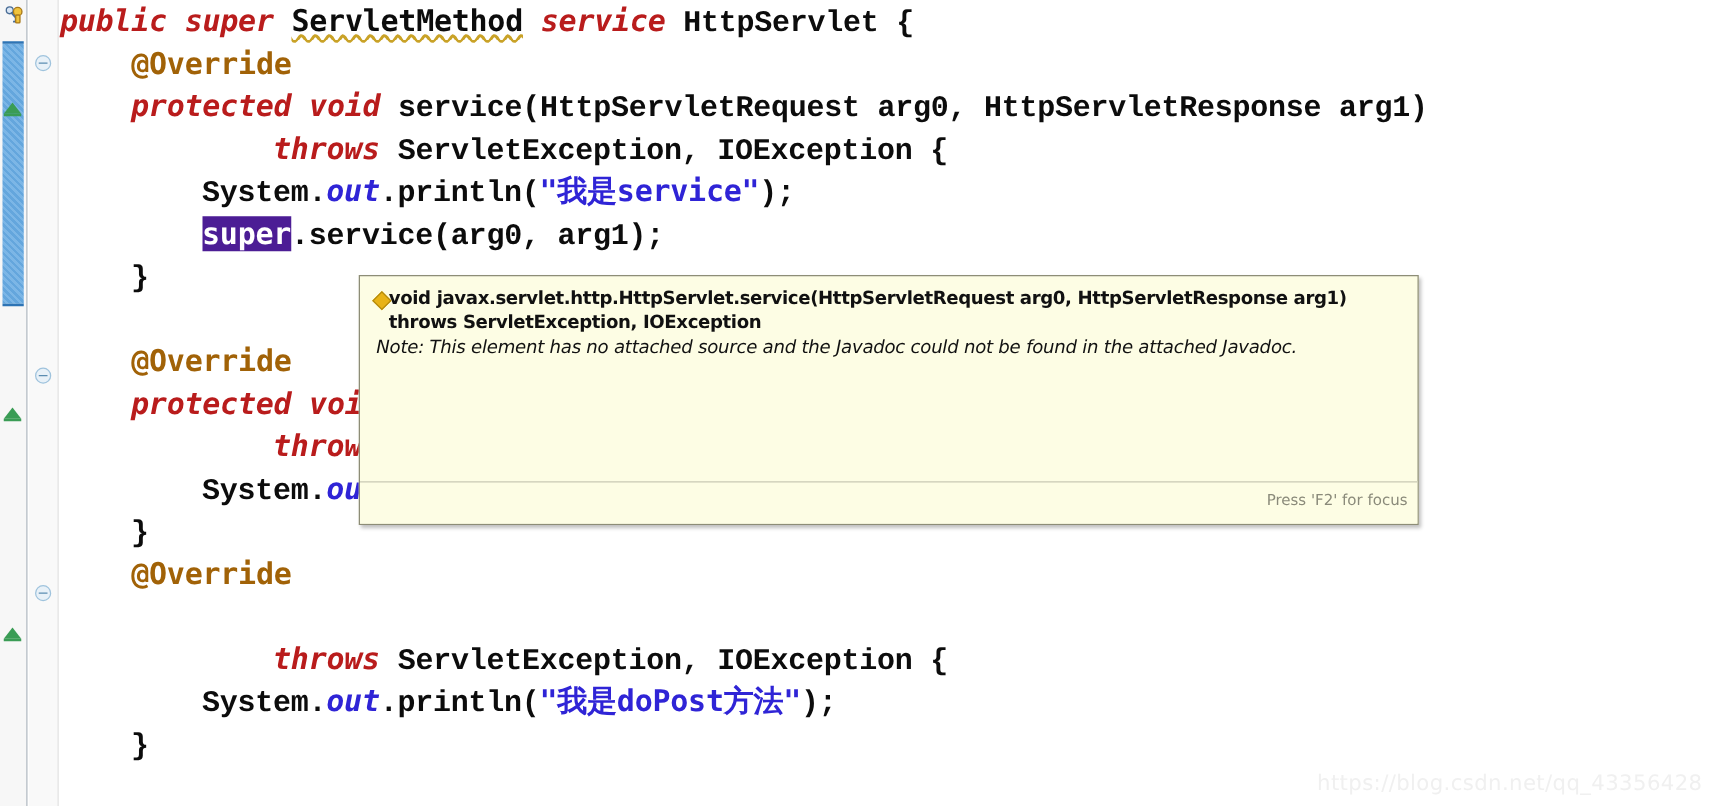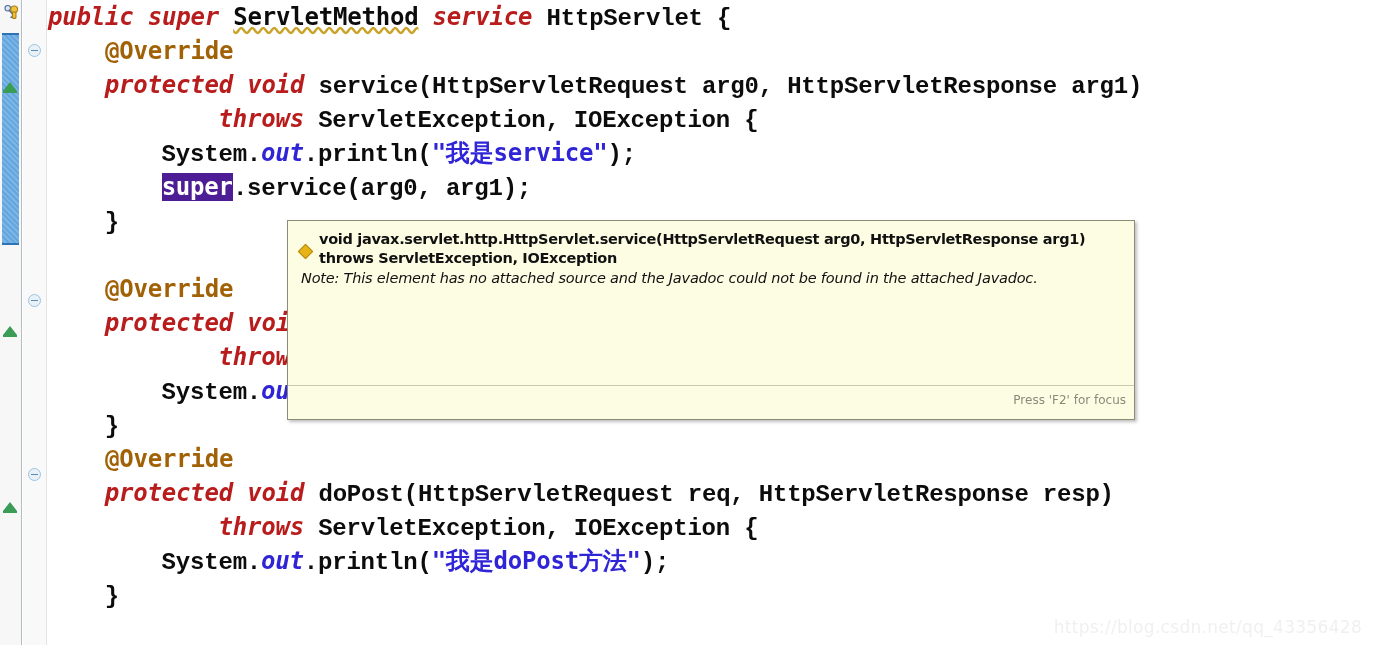--- a/index.html
+++ b/index.html
@@ -144,22 +144,22 @@
   }
   .tt-body {
     position: absolute;
     left: 0; top: 0; right: 0;
     bottom: 33px;
     padding: 9px 12px 0 12px;
     box-sizing: border-box;
   }
   .tt-sig-row {
     display: flex;
-    align-items: center;
-    gap: 8px;
+    align-items: flex-start;
+    gap: 0;
   }
   .tt-diamond {
     flex: 0 0 auto;
     margin-top: 5px;
     width: 9px; height: 9px;
     background: #e8b317;
     border: 1px solid #b48a0c;
     transform: rotate(45deg);
   }
   .tt-sig {
@@ -240,21 +240,20 @@
       <div class="code-line" style="top: 136px;"><span class="plain">        System.</span><span class="field">out</span><span class="plain">.println(</span><span class="str">"我是service"</span><span class="plain">);</span></div>
       <div class="code-line" style="top: 170px;"><span class="plain">        </span><span class="sel">super</span><span class="plain">.service(arg0, arg1);</span></div>
       <div class="code-line" style="top: 204px;"><span class="plain">    }</span></div>
       <div class="code-line" style="top: 238px;"></div>
       <div class="code-line" style="top: 272px;"><span class="ann">    @Override</span></div>
       <div class="code-line" style="top: 306px;"><span class="plain">    </span><span class="kw">protected</span><span class="plain"> </span><span class="kw">void</span><span class="plain"> doGet(HttpServletRequest req, HttpServletResponse resp)</span></div>
       <div class="code-line" style="top: 340px;"><span class="plain">            </span><span class="kw">throws</span><span class="plain"> ServletException, IOException {</span></div>
       <div class="code-line" style="top: 374px;"><span class="plain">        System.</span><span class="field">out</span><span class="plain">.println(</span><span class="str">"我是doGet方法"</span><span class="plain">);</span></div>
       <div class="code-line" style="top: 408px;"><span class="plain">    }</span></div>
       <div class="code-line" style="top: 442px;"><span class="ann">    @Override</span></div>
-      <div class="code-line" style="top: 476px;"><span class="plain">    </span><span class="kw">protected</span><span class="plain"> </span><span class="kw">void</span><span class="plain"> doPost(HttpServletRequest req, HttpServletResponse resp)</span></div>
       <div class="code-line" style="top: 510px;"><span class="plain">            </span><span class="kw">throws</span><span class="plain"> ServletException, IOException {</span></div>
       <div class="code-line" style="top: 544px;"><span class="plain">        System.</span><span class="field">out</span><span class="plain">.println(</span><span class="str">"我是doPost方法"</span><span class="plain">);</span></div>
       <div class="code-line" style="top: 578px;"><span class="plain">    }</span></div>
     </div>
 
   <div class="tooltip">
     <div class="tt-body">
       <div class="tt-sig-row">
         <span class="tt-diamond"></span>
         <span class="tt-sig">void javax.servlet.http.HttpServlet.service(HttpServletRequest arg0, HttpServletResponse arg1) throws ServletException, IOException</span>

